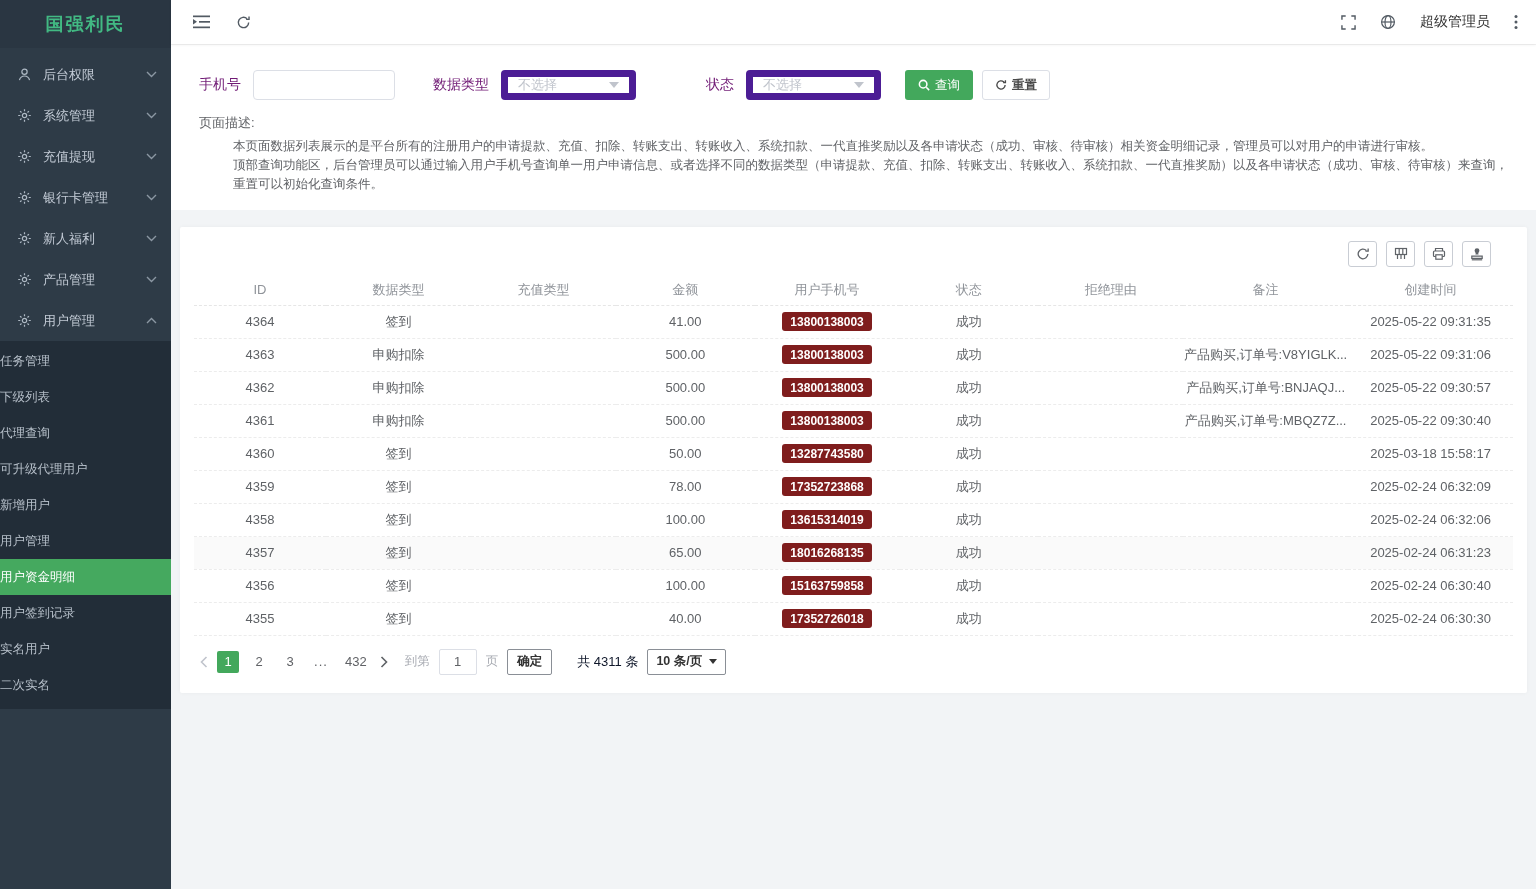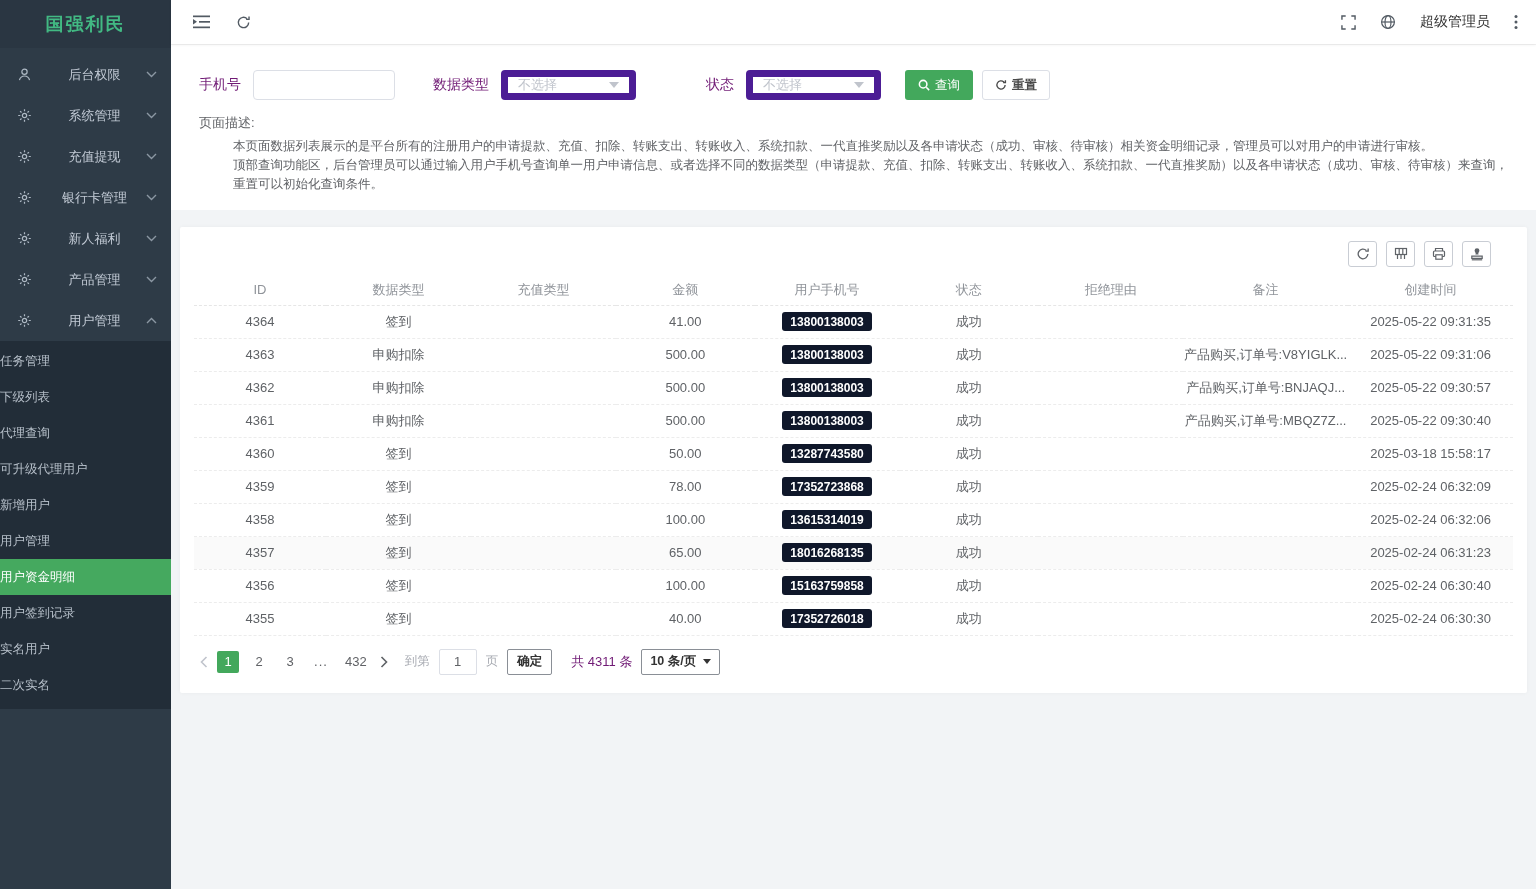--- a/index.html
+++ b/index.html
@@ -6,21 +6,21 @@
   html,body { width:1536px; height:889px; overflow:hidden;
     font-family:"Liberation Sans","DejaVu Sans",sans-serif; }
   .app { display:flex; width:100%; height:100%; }
 
   
   .sidebar { width:171px; flex-shrink:0; background:#2e3b47; display:flex; flex-direction:column; }
   .logo { height:48px; line-height:48px; text-align:center; color:#42b983; font-size:18px;
     font-weight:bold; letter-spacing:2px; background:#2a3642; }
   .menu { padding-top:6px; }
   .menu-item { height:41px; display:flex; align-items:center; padding:0 14px 0 17px;
-    color:#c3cbd6; font-size:13px; cursor:pointer;text-align:center; }
+    color:#c3cbd6; font-size:13px; cursor:pointer; }
   .mi-icon { width:16px; height:16px; margin-right:10px; display:flex; align-items:center; color:#aeb9c4; }
   .mi-label { flex:1; }
   .mi-chev { display:flex; color:#8b97a3; }
   .mi-chev.up svg { transform:rotate(180deg); }
   .submenu { background:#222d38; padding:2px 0 6px; }
   .submenu-item { height:36px; line-height:36px; font-size:12.5px;
     color:#b6bfc9; cursor:pointer; }
   .submenu-item.active { background:#45a95f; color:#fff; }
   .sidebar-fill { flex:1; background:#2e3b47; }
 
@@ -64,39 +64,39 @@
   .toolbar { display:flex; justify-content:flex-end; align-items:center; gap:9px; padding:4px 22px 8px 0; }
   .tool-btn { width:29px; height:26px; border:1px solid #c9cdd4; border-radius:3px; background:#fff;
     display:flex; align-items:center; justify-content:center; color:#5f6368; cursor:pointer; }
 
   table { width:100%; border-collapse:collapse; table-layout:fixed; }
   th { font-weight:normal; color:#8f9399; font-size:13px; height:30px; text-align:center;
     border-bottom:1px dashed #e6e6e6; }
   td { font-size:13px; color:#5f6266; height:33px; text-align:center;
     border-bottom:1px dashed #ececec; white-space:nowrap; overflow:hidden; text-overflow:ellipsis; }
   tr.highlight td { background:#fafafa; }
-  .phone-badge { display:inline-block; background:#0f172a; color:#fff; font-size:12px;
+  .phone-badge { display:inline-block; background:#7f1d1d; color:#fff; font-size:12px;
     font-weight:bold; padding:2.5px 8px; border-radius:3px; cursor:pointer; }
 
   .pagination { display:flex; align-items:center; gap:9px; padding:13px 2px 12px 6px;
     font-size:13px; color:#606266; }
   .pg-chev { display:flex; align-items:center; cursor:pointer; }
   .pg-chev.prev { color:#c0c4cc; }
   .pg-chev.next { color:#5f6266; }
   .page-btn { min-width:22px; height:22px; line-height:22px; text-align:center; border-radius:2px;
     cursor:pointer; padding:0 4px; }
   .page-btn.active { background:#43a85c; color:#fff; }
   .page-ellipsis { color:#606266; letter-spacing:1px; }
   .goto-label { color:#a8abb2; font-size:12.5px; margin-left:8px; }
   .goto-label.suffix { margin-left:0; }
   .goto-input { width:38px; height:26px; border:1px solid #dcdfe6; border-radius:2px;
     text-align:center; font-size:13px; color:#606266; outline:none; }
   .confirm-btn { height:26px; padding:0 9px; border:1px solid #8a8f96; border-radius:2px;
     background:#fff; font-size:12.5px; font-weight:bold; color:#333; cursor:pointer; }
-  .total-label { font-size:13px; color:#701a75; margin-left:10px; }
+  .total-label { font-size:13px; color:#0f172a; margin-left:16px; }
   .size-select { height:26px; border:1px solid #8a8f96; border-radius:2px; display:flex;
     align-items:center; gap:7px; padding:0 8px; font-size:12.5px; font-weight:bold; color:#333;
     background:#fff; cursor:pointer; }
   .size-caret { width:0; height:0; border-left:4px solid transparent; border-right:4px solid transparent;
     border-top:5px solid #333; }
   .bottom-fill { flex:1; }
 </style>
 </head>
 <body>
 

